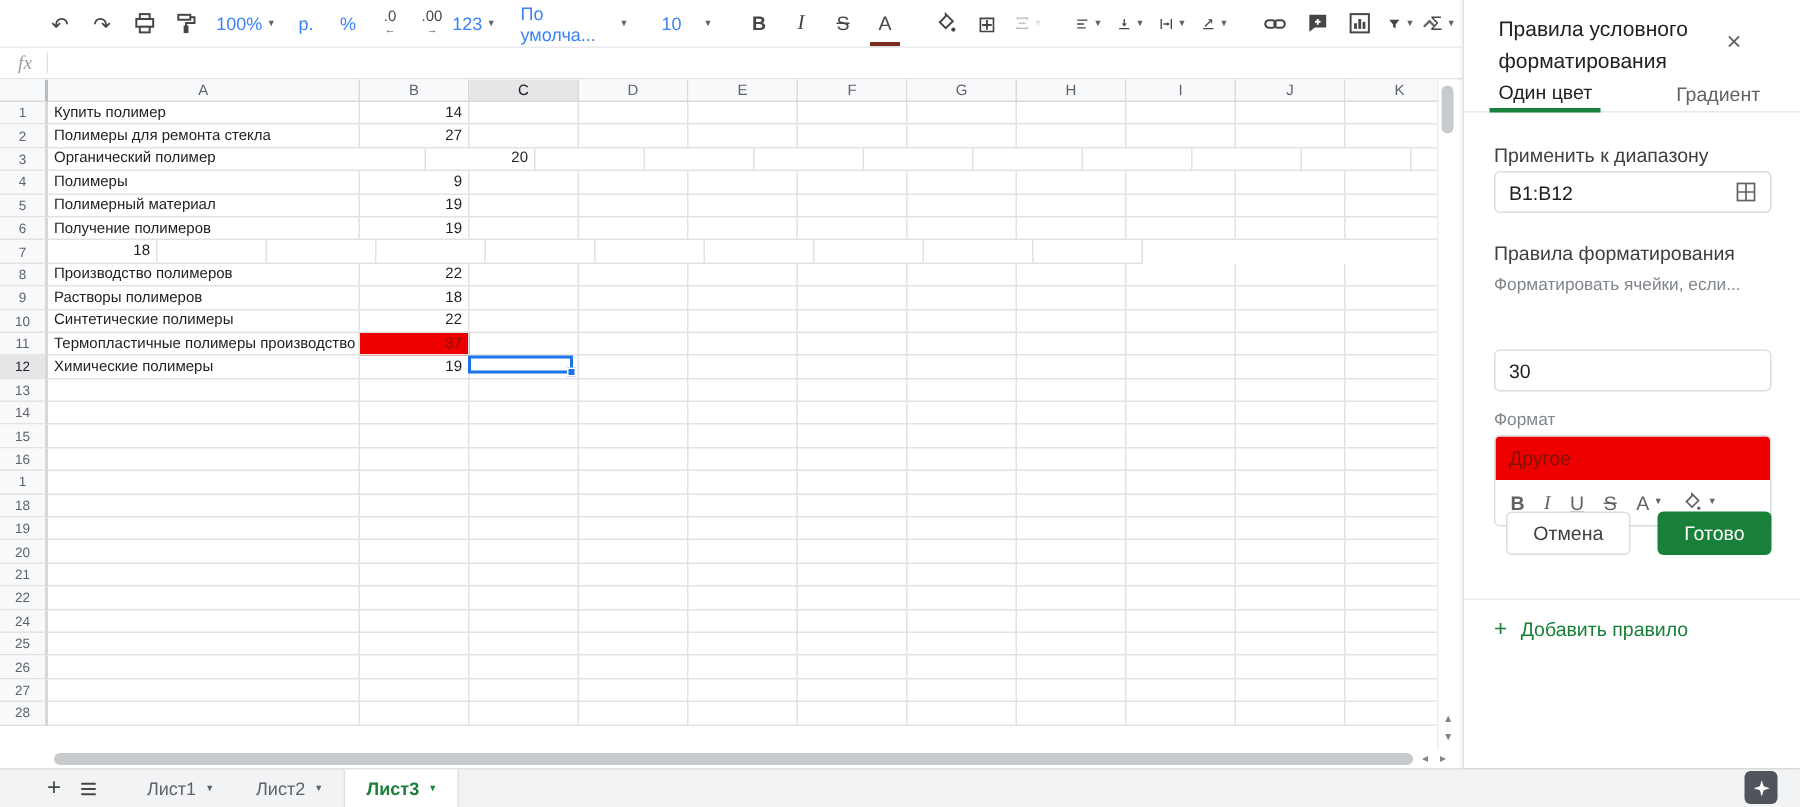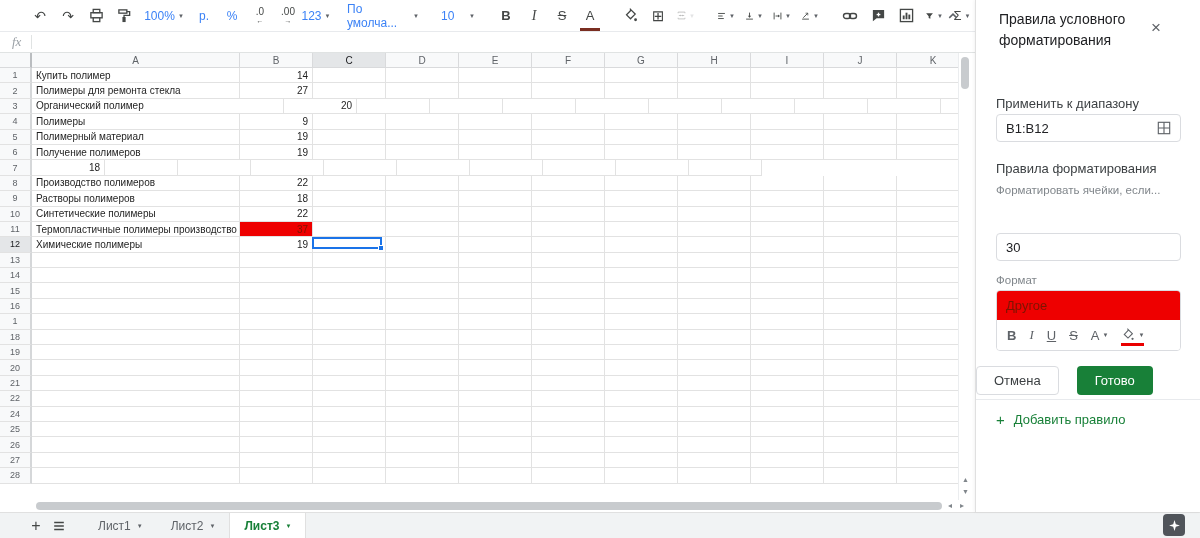--- a/index.html
+++ b/index.html
@@ -121,22 +121,22 @@
   #fmt-preview { height:29px; background:#ee0000; color:#7c1400; font-size:13px;
                  display:flex; align-items:center; padding-left:9px; }
   #fmt-row { height:30px; display:flex; align-items:center; padding:0 10px; gap:13px;
              background:#fff; }
   .fmt-btn { font-size:13px; color:#5f6368; cursor:pointer; display:inline-flex;
              align-items:center; }
   .fb { font-weight:bold; } .fi { font-style:italic; font-family:"Liberation Serif",serif; }
   .fu { text-decoration:underline; } .fs { text-decoration:line-through; }
   #fmt-fill { position:relative; }
   #fmt-fill .bar { position:absolute; left:0; right:0; bottom:-4px; height:3px; background:#ea0000; }
-  #panel-buttons { position:absolute; left:0; top:366px; width:205px; height:29px;
-                   display:flex; gap:18px; }
+  #panel-buttons { position:absolute; left:0; top:341px; width:205px; height:29px;
+                   display:flex; justify-content:flex-end; gap:18px; }
   #cancel-btn { height:29px; padding:0 17px; border:1px solid #dadce0; border-radius:4px;
                 background:#fff; color:#3c4043; font-size:13px; font-weight:500;
                 display:flex; align-items:center; cursor:pointer; }
   #done-btn { height:29px; padding:0 18px; border:none; border-radius:4px;
               background:#188038; color:#fff; font-size:13px; font-weight:500;
               display:flex; align-items:center; cursor:pointer; }
   #panel-divider { position:absolute; left:0; top:399px; width:225px; height:1px;
                    background:#e8eaed; }
   #add-rule { position:absolute; left:20px; top:411px; display:flex; align-items:center;
               gap:9px; color:#188038; font-size:13px; font-weight:500; cursor:pointer; }
@@ -731,20 +731,24 @@
   <div id="explore-btn">
     <svg width="13" height="13" viewBox="0 0 24 24" fill="#fff">
       <path d="M12 2l2.4 7.6L22 12l-7.6 2.4L12 22l-2.4-7.6L2 12l7.6-2.4z"></path>
     </svg>
   </div>
 
   <div id="panel">
     <div id="panel-title">Правила условного форматирования</div>
     <div id="panel-close">×</div>
 
+    <div id="panel-tabs">
+      <div class="p-tab active">Один цвет</div>
+      <div class="p-tab gradient">Градиент</div>
+    </div>
 
     <div class="p-label" style="top:96px;">Применить к диапазону</div>
     <div class="p-box" style="top:114px;">
       <span>B1:B12</span>
       <span class="spacer"></span>
       <svg width="14" height="14" viewBox="0 0 16 16" stroke="#5f6368" stroke-width="1.3" fill="none">
         <rect x="1.5" y="1.5" width="13" height="13"></rect>
           <path d="M1.5 8h13M8 1.5v13"></path>
       </svg>
     </div>

